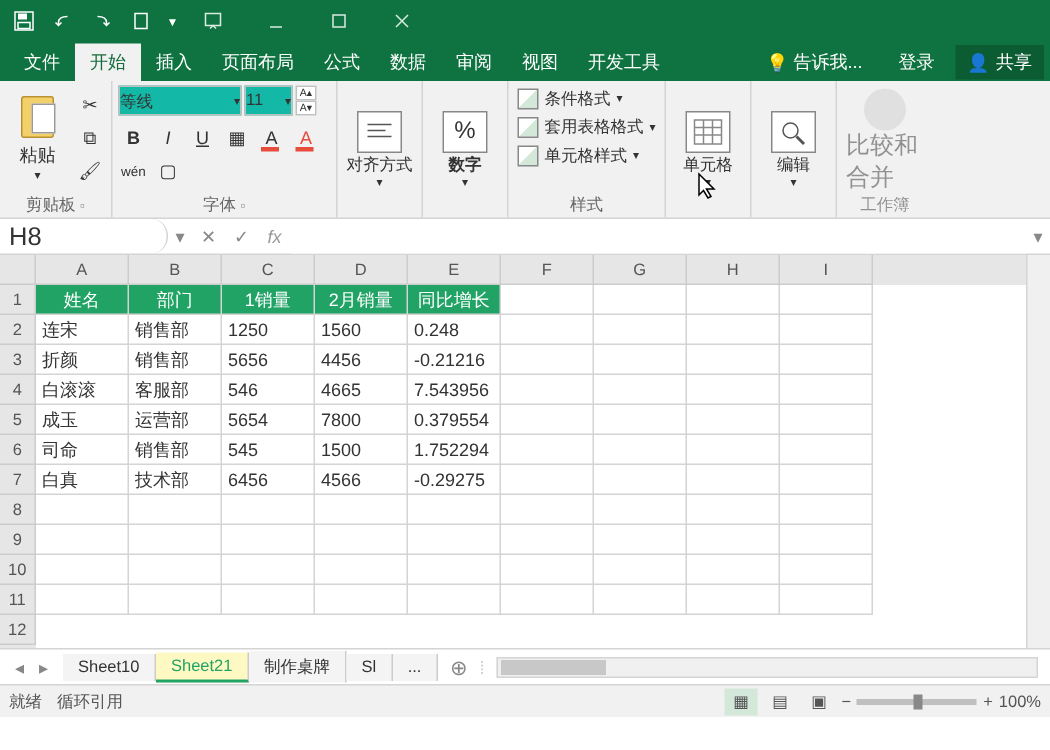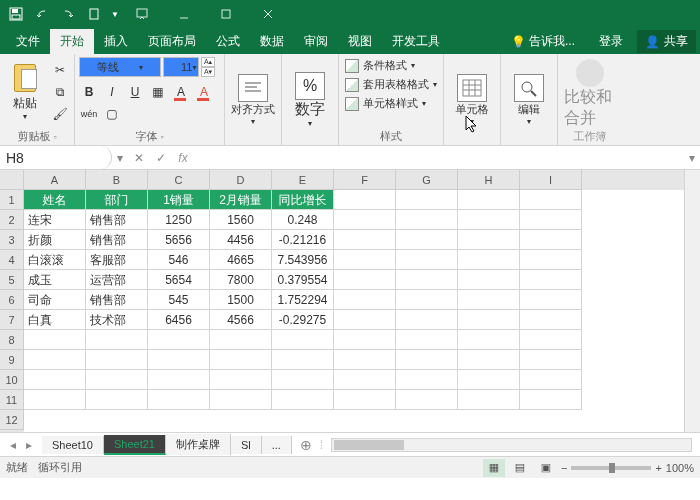--- a/index.html
+++ b/index.html
@@ -24,63 +24,63 @@
 .rgroup-label { text-align: center; font-size: 11px; color: #666; padding-top: 2px; display: flex; justify-content: center; align-items: center; gap: 3px; }
 .launcher { font-size: 9px; color: #888; }
 
 .paste-btn { display: flex; flex-direction: column; align-items: center; width: 42px; cursor: pointer; }
 .paste-icon { width: 28px; height: 30px; position: relative; }
 .clipboard { width: 22px; height: 28px; background: #f4d06b; border: 1px solid #b89230; border-radius: 2px; position: absolute; left: 3px; top: 1px; }
 .clip-paper { width: 16px; height: 20px; background: #fff; border: 1px solid #999; position: absolute; left: 10px; top: 6px; }
 
 .font-group { width: 150px; }
 .font-row1 { display: flex; gap: 2px; margin-bottom: 3px; }
-.font-select { border: 1px solid #c0c0c0; background: #3b82f6; height: 20px; font-size: 11px; padding: 0 17px; display: flex; align-items: center; cursor: pointer; }
+.font-select { border: 1px solid #c0c0c0; background: #14b8a6; height: 20px; font-size: 11px; padding: 0 0; display: flex; align-items: center; cursor: pointer; }
 .font-name { width: 82px; }
 .font-size { width: 32px; }
 .spin { display: flex; flex-direction: column; }
 .spin-btn { width: 14px; height: 10px; border: 1px solid #c0c0c0; background: #fff; font-size: 7px; display: flex; align-items: center; justify-content: center; cursor: pointer; }
 .font-row2, .font-row3 { display: flex; gap: 3px; }
 .fbtn { width: 20px; height: 20px; display: flex; align-items: center; justify-content: center; cursor: pointer; font-size: 12px; }
 
 .bigbtn { display: flex; flex-direction: column; align-items: center; width: 48px; cursor: pointer; padding: 2px; }
 .bigbtn-icon { width: 30px; height: 28px; border: 1px solid #888; background: #fff; display: flex; align-items: center; justify-content: center; }
 
 .styles-group .rgroup-content { flex-direction: column; align-items: flex-start; gap: 2px; }
 .style-item { display: flex; align-items: center; gap: 4px; font-size: 11px; cursor: pointer; padding: 1px 2px; }
 .style-ico { width: 14px; height: 14px; border: 1px solid #888; background: linear-gradient(135deg,#fff 50%,#d4e8da 50%); }
 
 .cursor-pointer { position: absolute; width: 16px; height: 20px; pointer-events: none; z-index: 100; }
 
 .namebox-row { height: 24px; background: #fff; border-bottom: 1px solid #d4d4d4; display: flex; align-items: center; }
-.namebox { width: 112px; border-right: 1px solid #d4d4d4; padding: 0 6px; font-size: 14px; height: 100%; display: flex; align-items: center; border-radius: 11px; }
+.namebox { width: 112px; border-right: 1px solid #d4d4d4; padding: 0 6px; font-size: 17px; height: 100%; display: flex; align-items: center; border-radius: 11px; }
 .nb-drop { width: 16px; text-align: center; color: #888; cursor: pointer; }
 .fx-btn { width: 22px; text-align: center; color: #888; cursor: pointer; }
 .fx-lbl { width: 22px; font-style: italic; color: #999; text-align: center; }
 .formula-input { flex: 1; border: none; outline: none; padding: 0 4px; height: 100%; }
 
 .grid-area { position: relative; height: 262px; display: flex; }
 .rowhdrs { width: 24px; background: #e6e6e6; }
 .corner { height: 20px; background: #e6e6e6; border-right: 1px solid #ccc; border-bottom: 1px solid #ccc; }
 .rowhdr { height: 20px; border-bottom: 1px solid #ccc; border-right: 1px solid #ccc; text-align: center; font-size: 11px; line-height: 20px; color: #555; }
 .gridmain { flex: 1; position: relative; }
 .colhdrs { display: flex; height: 20px; background: #e6e6e6; }
 .colhdr { width: 62px; border-right: 1px solid #ccc; border-bottom: 1px solid #ccc; text-align: center; font-size: 11px; line-height: 20px; color: #555; }
 .cells { }
 .row { display: flex; height: 20px; }
 .cell { width: 62px; border-right: 1px solid #d4d4d4; border-bottom: 1px solid #d4d4d4; padding: 0 4px; font-size: 12px; line-height: 20px; overflow: hidden; white-space: nowrap; }
 .hdr-cell { background: #21a366; color: #fff; text-align: center; font-weight: normal; }
-.num { text-align: center; }
+.num { text-align: left; }
 .vscroll { width: 16px; background: #f0f0f0; border-left: 1px solid #d4d4d4; }
 
 .sheetbar { height: 24px; background: #fff; border-top: 1px solid #d4d4d4; display: flex; align-items: center; }
 .nav-btns { display: flex; gap: 2px; padding: 0 6px; }
 .nav-btn { width: 14px; color: #888; cursor: pointer; text-align: center; }
 .sheet-tab { padding: 3px 10px; border-right: 1px solid #ccc; font-size: 11px; cursor: pointer; background: #f4f4f4; }
-.sheet-tab.active { background: #404040; color: #21a366; border-bottom: 2px solid #21a366; }
+.sheet-tab.active { background: #fef9c3; color: #21a366; border-bottom: 2px solid #21a366; }
 .add-sheet { padding: 0 8px; color: #888; cursor: pointer; font-size: 14px; }
 .hscroll { flex: 1; margin: 0 8px; height: 14px; background: #f0f0f0; border: 1px solid #d4d4d4; position: relative; }
 .hscroll-thumb { position: absolute; left: 2px; top: 1px; width: 70px; height: 10px; background: #c8c8c8; }
 
 .statusbar { height: 22px; background: #f1f1f1; border-top: 1px solid #d4d4d4; display: flex; align-items: center; padding: 0 6px; font-size: 11px; color: #555; gap: 10px; }
 .statusbar .right { margin-left: auto; display: flex; align-items: center; gap: 4px; }
 .view-btn { width: 22px; height: 18px; border: 1px solid transparent; display: flex; align-items: center; justify-content: center; cursor: pointer; }
 .view-btn.active { background: #d4e8da; }
 .zoom-slider { width: 80px; height: 4px; background: #c0c0c0; position: relative; }
 .zoom-thumb { position: absolute; left: 38px; top: -3px; width: 6px; height: 10px; background: #888; }
@@ -236,21 +236,21 @@
           <div style="font-size:8px;">▾</div>
       </div>
     </div>
     <div class="rgroup-label" style="height:0;overflow:hidden;"></div>
   </div>
 
   <div class="rgroup">
     <div class="rgroup-content">
       <div class="bigbtn">
         <div class="bigbtn-icon" style="font-size:16px;">%</div>
-        <div style="font-size:15px;">数字</div>
+        <div style="font-size:11px;font-weight:bold;">数字</div>
           <div style="font-size:8px;">▾</div>
       </div>
     </div>
     <div class="rgroup-label" style="height:0;overflow:hidden;"></div>
   </div>
 
   <div class="rgroup styles-group">
     <div class="rgroup-content">
       <div class="style-item">
           <div class="style-ico"></div>

